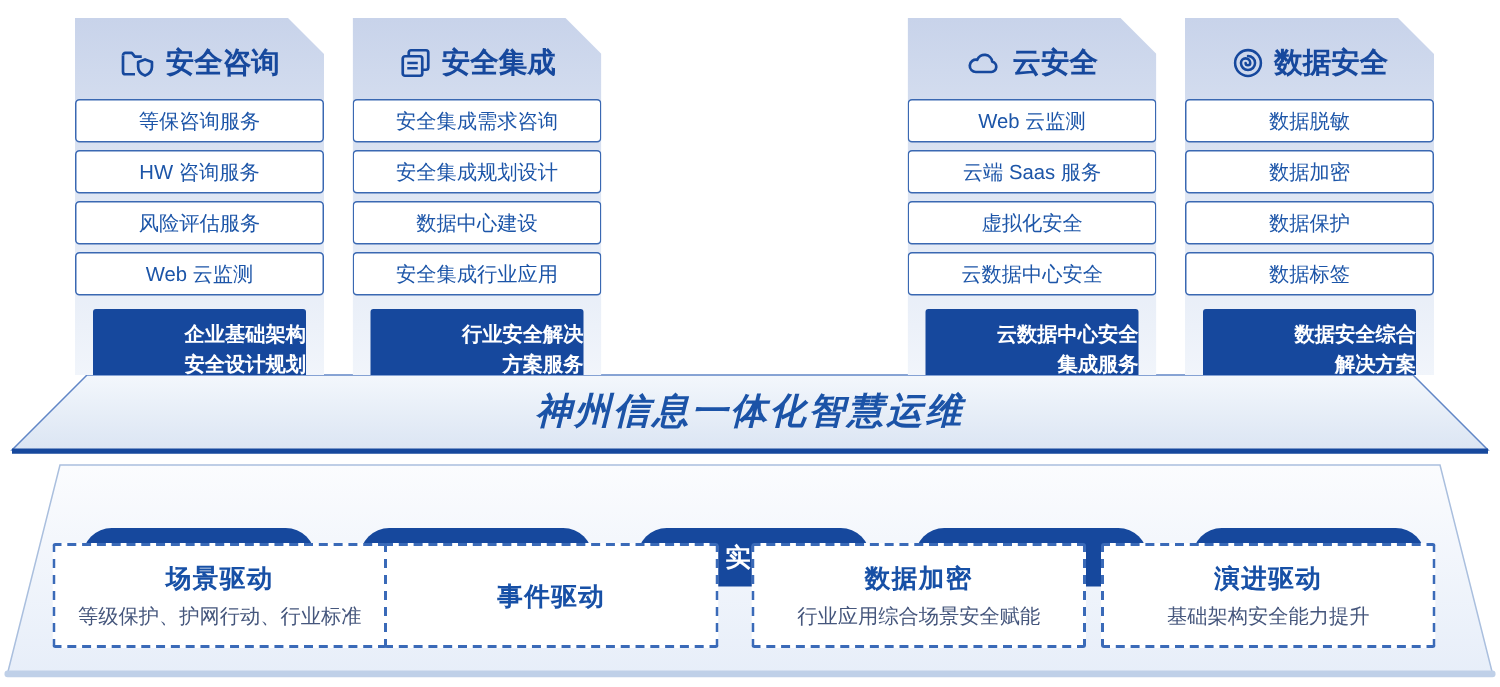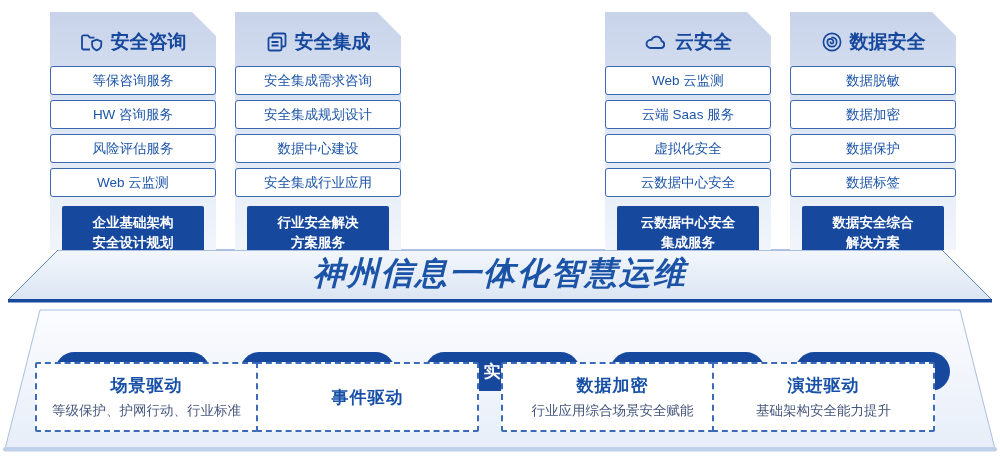--- a/index.html
+++ b/index.html
@@ -12,27 +12,27 @@
         background:linear-gradient(180deg,#c8d3ea 0%,#dde5f3 45%,#f1f5fb 100%);
         clip-path:polygon(0 0,142px 0,100% 24px,100% 100%,0 100%);}
   .card-head{display:flex;align-items:center;justify-content:center;gap:7px;
              margin-top:17px;height:26px;color:#16489d;font-size:19px;font-weight:bold;}
   .card-head .icn{display:flex;align-items:center;}
   .card-items{margin-top:11px;padding:0 0;}
   .srv-box{height:27px;margin-bottom:5px;background:#ffffff;border:1.4px solid #3a68b2;
            border-radius:3px;display:flex;align-items:center;justify-content:center;
            color:#1c55a8;font-size:13.5px;}
   .card-foot{margin:9px 12px 0 12px;background:#16489d;border-radius:2px;
-             color:#ffffff;font-size:13.5px;font-weight:bold;text-align:center;
+             color:#ffffff;font-size:13.5px;font-weight:bold;text-align:right;
              padding:7px 0 8px 0;line-height:1.45;}
 
   
   .banner-title{position:absolute;left:0;top:252px;width:1000px;height:44px;z-index:3;
                 display:flex;align-items:center;justify-content:center;
-                color:#1b53a7;font-size:32px;font-weight:bold;font-style:italic;
+                color:#1b53a7;font-size:24px;font-weight:bold;font-style:italic;
                 letter-spacing:2px;text-align:right;}
 
   
   .pill{position:absolute;top:312px;width:155px;height:39px;z-index:3;background:#16489d;
         border-radius:20px;display:flex;align-items:center;justify-content:center;
         color:#ffffff;font-size:17px;font-weight:bold;letter-spacing:2px;margin-top:40px;}
 
   
   .driver{position:absolute;top:362px;width:223px;height:70px;z-index:3;background:#ffffff;
           border:2px dashed #3a6ab8;border-radius:2px;box-sizing:border-box;
@@ -166,18 +166,18 @@
     <div class="driver-title">场景驱动</div>
     <div class="driver-desc">等级保护、护网行动、行业标准</div>
   </div>
   <div class="driver" style="left:256px">
     <div class="driver-title">事件驱动</div>
   </div>
   <div class="driver" style="left:501px">
     <div class="driver-title">数据加密</div>
     <div class="driver-desc">行业应用综合场景安全赋能</div>
   </div>
-  <div class="driver" style="left:712px">
+  <div class="driver" style="left:734px">
     <div class="driver-title">演进驱动</div>
     <div class="driver-desc">基础架构安全能力提升</div>
   </div>
 
 </div>
 
 </body></html>

